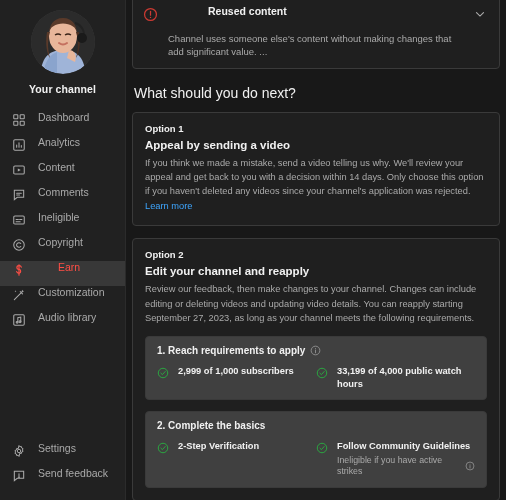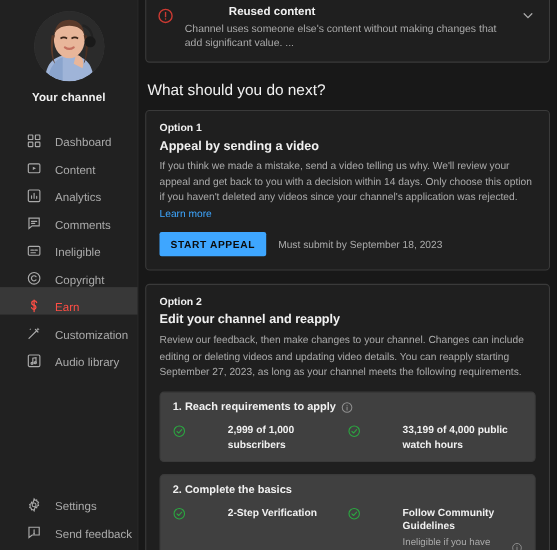--- a/index.html
+++ b/index.html
@@ -29,32 +29,32 @@
     position: relative;
   }
   .avatar svg { display: block; width: 64px; height: 64px; }
   .channel-name {
     margin-top: 9px;
     font-size: 10.5px; font-weight: bold; color: #f1f1f1;
     letter-spacing: .1px;
   }
   .nav { margin-top: 6px; }
   .nav-item {
-    display: flex; align-items: flex-end;
-    height: 25px; padding-left: 22px;
+    display: flex; align-items: flex-start;
+    height: 25px; padding-left: 10px;
     color: #aaaaaa; font-size: 10.5px;
     cursor: pointer;
   }
   .nav-item .ico {
     width: 17px; height: 17px; flex: 0 0 17px;
     display: flex; align-items: center; justify-content: center;
     margin-right: 11px;
   }
   .nav-item .ico svg { display: block; }
-  .nav-item.active { background: #383838; color: #ff4e45; }
+  .nav-item.active { background: #383838; color: #ff4e45; gap: 20px; }
   .nav-item.active .ico svg { stroke: #ff4e45; fill: none; }
   .nav-spacer { flex: 1 1 auto; }
   .nav-bottom { padding-bottom: 8px; }
 
   
   .main {
     flex: 1 1 auto; height: 500px;
     background: #181818;
     padding: 0 0 0 0;
     overflow: hidden;
@@ -66,21 +66,21 @@
     margin-top: -16px;
     border: 1px solid #3a3a3a; border-radius: 4px;
     background: #1f1f1f;
     padding: 8px 10px 9px 10px;
     display: flex; align-items: flex-start;
     position: relative;
   }
   .notice-icon { flex: 0 0 16px; margin-right: 9px; margin-top: 14px; }
   .notice-body { flex: 1 1 auto; padding-top: 12px;}
   .notice-title { font-size: 10.5px; font-weight: bold; color: #f1f1f1; padding-left: 40px; }
-  .notice-desc { font-size: 9.5px; color: #aaaaaa; margin-top: 4px; line-height: 1.35; }
+  .notice-desc { font-size: 9.5px; color: #aaaaaa; margin-top: 16px; line-height: 1.35; }
   .notice-chevron { flex: 0 0 16px; margin-top: 14px; margin-left: 6px; cursor: pointer; }
 
   .section-heading {
     font-size: 14px; color: #f1f1f1;
     margin: 16px 0 11px 2px; font-weight: normal;
   }
 
   .option-card {
     border: 1px solid #3a3a3a; border-radius: 4px;
     background: #1f1f1f;
@@ -110,21 +110,21 @@
     background: #404040;
     padding: 8px 11px 9px 11px;
     margin-top: 11px;
   }
   .req-title {
     font-size: 10px; font-weight: bold; color: #f1f1f1;
     display: flex; align-items: center;
   }
   .info-icon { margin-left: 5px; cursor: pointer; display: inline-flex; }
   .req-cols { display: flex; margin-top: 9px; }
-  .req-col { flex: 1 1 50%; display: flex; align-items: flex-start; gap: 29px; }
+  .req-col { flex: 1 1 50%; display: flex; align-items: flex-start; }
   .check { flex: 0 0 13px; margin-right: 8px; margin-top: 0px; }
   .req-text { font-size: 9.3px; color: #f1f1f1; font-weight: bold; line-height: 1.3; }
   .req-sub {
     font-size: 8.8px; color: #aaaaaa; font-weight: normal;
     margin-top: 3px; display: flex; align-items: center;
   }
 </style>
 </head>
 <body>
 
@@ -170,35 +170,35 @@
             <rect x="3" y="14" width="7" height="7" rx="1"></rect>
               <rect x="14" y="14" width="7" height="7" rx="1"></rect>
           </svg>
         </span>
         <span>Dashboard</span>
       </div>
 
       <div class="nav-item">
         <span class="ico">
           <svg width="14" height="14" viewBox="0 0 24 24" fill="none" stroke="#aaa" stroke-width="1.8">
+            <rect x="3" y="3" width="18" height="18" rx="2"></rect>
+            <path d="M8 16 L8 12 M12 16 L12 8 M16 16 L16 13" stroke-linecap="round"></path>
+          </svg>
+        </span>
+        <span>Analytics</span>
+      </div>
+
+      <div class="nav-item">
+        <span class="ico">
+          <svg width="14" height="14" viewBox="0 0 24 24" fill="none" stroke="#aaa" stroke-width="1.8">
             <rect x="3" y="5" width="18" height="14" rx="2"></rect>
               <path d="M10 9.5 L15 12 L10 14.5 Z" fill="#aaa" stroke="none"></path>
           </svg>
         </span>
         <span>Content</span>
-      </div>
-
-      <div class="nav-item">
-        <span class="ico">
-          <svg width="14" height="14" viewBox="0 0 24 24" fill="none" stroke="#aaa" stroke-width="1.8">
-            <rect x="3" y="3" width="18" height="18" rx="2"></rect>
-            <path d="M8 16 L8 12 M12 16 L12 8 M16 16 L16 13" stroke-linecap="round"></path>
-          </svg>
-        </span>
-        <span>Analytics</span>
       </div>
 
       <div class="nav-item">
         <span class="ico">
           <svg width="14" height="14" viewBox="0 0 24 24" fill="none" stroke="#aaa" stroke-width="1.8">
             <path d="M4 4 h16 v12 h-11 l-5 4 z"></path>
             <path d="M8 9 h8 M8 12 h5" stroke-linecap="round"></path>
           </svg>
         </span>
         <span>Comments</span>
@@ -308,24 +308,20 @@
 
       <h2 class="section-heading">What should you do next?</h2>
 
       <section class="option-card">
         <div class="option-label">Option 1</div>
         <div class="option-title">Appeal by sending a video</div>
         <p class="option-desc">
           <span>If you think we made a mistake, send a video telling us why. We'll review your appeal and get back to you with a decision within 14 days. Only choose this option if you haven't deleted any videos since your channel's application was rejected.</span>
           <a class="link">Learn more</a>
         </p>
-        <div class="appeal-row">
-          <button class="btn-primary">START APPEAL</button>
-          <span class="appeal-note">Must submit by September 18, 2023</span>
-        </div>
       </section>
 
       <section class="option-card">
         <div class="option-label">Option 2</div>
         <div class="option-title">Edit your channel and reapply</div>
         <p class="option-desc">Review our feedback, then make changes to your channel. Changes can include editing or deleting videos and updating video details. You can reapply starting September 27, 2023, as long as your channel meets the following requirements.</p>
 
         <div class="req-card">
           <div class="req-title">
             <span>1. Reach requirements to apply</span>

